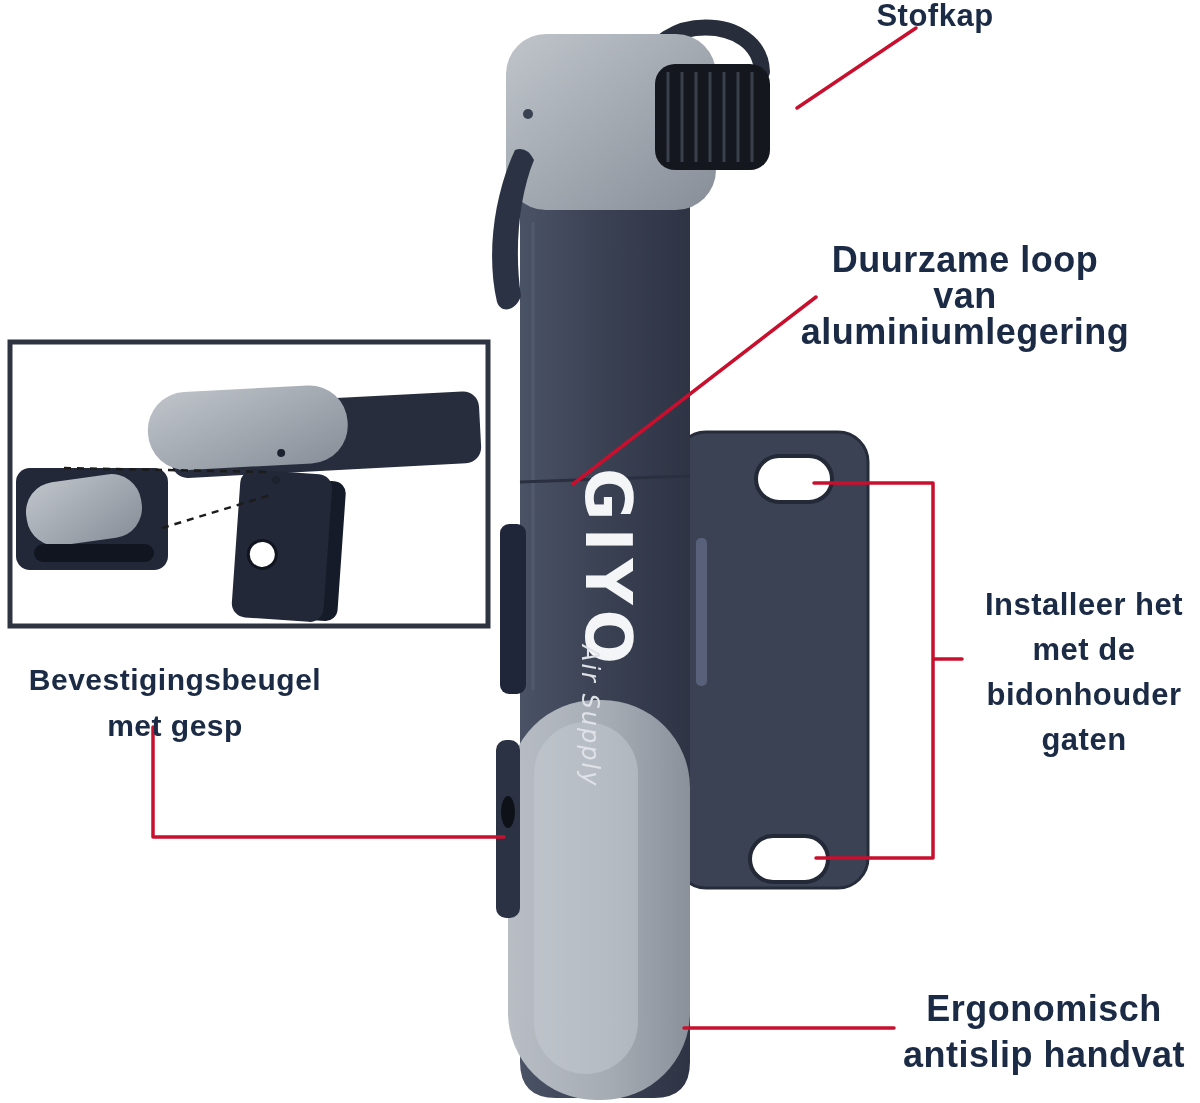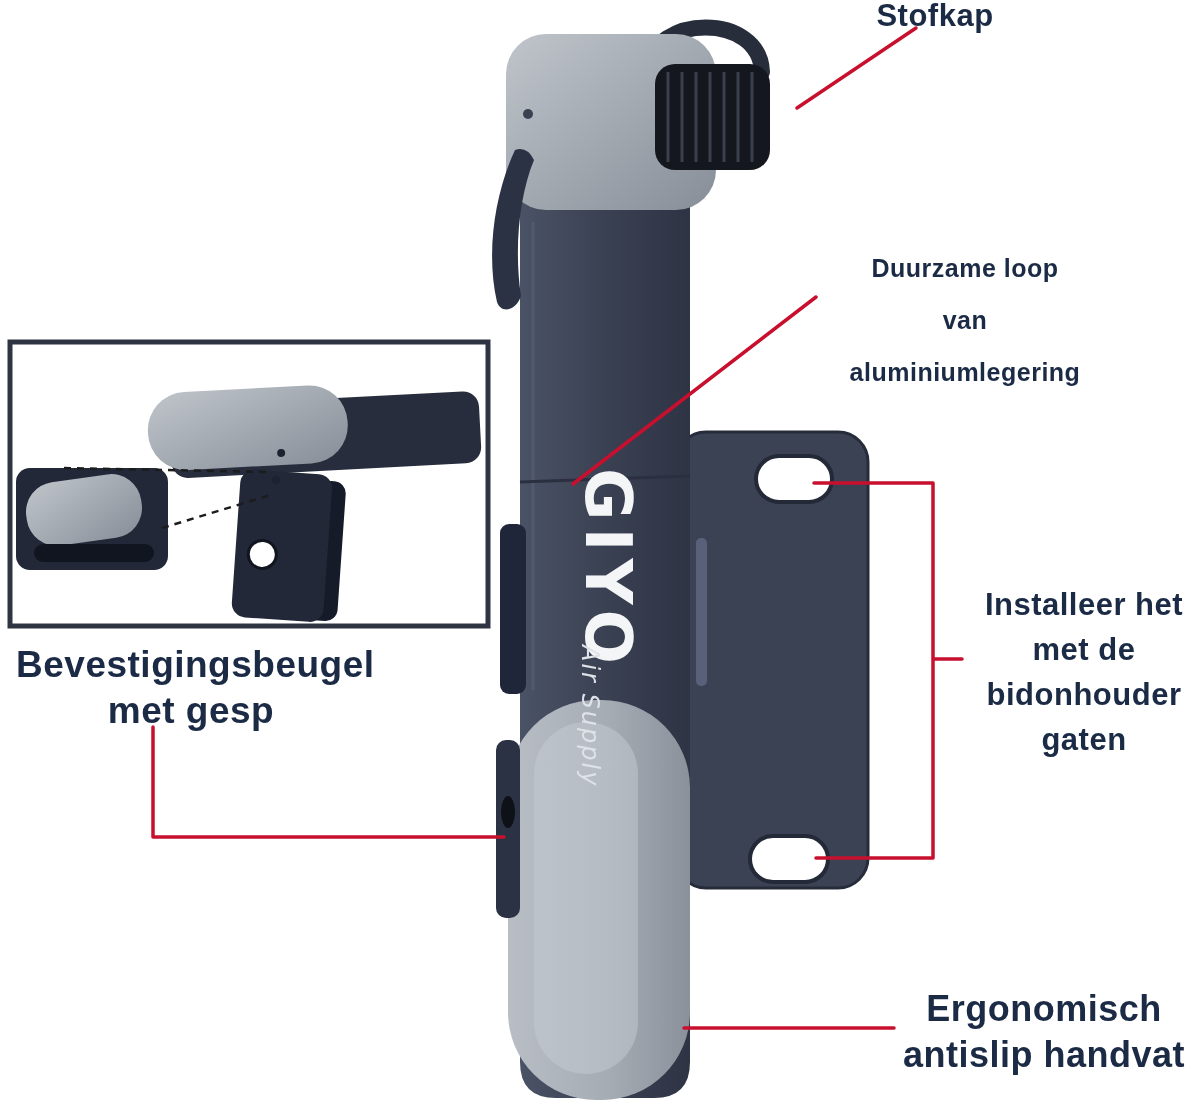--- a/index.html
+++ b/index.html
@@ -2,23 +2,23 @@
 <html><head>
 <meta charset="utf-8">
 <style>
   html,body{margin:0;padding:0;background:#ffffff;}
   .stage{position:relative;width:1200px;height:1103px;background:#ffffff;overflow:hidden;
          font-family:"Liberation Sans",sans-serif;}
   .stage svg{position:absolute;left:0;top:0;}
   .label{position:absolute;font-weight:700;color:#1c2b45;text-align:center;
          white-space:pre-line;letter-spacing:.5px;}
   .label-stofkap{left:855px;top:-2px;width:160px;font-size:31px;line-height:36px;}
-  .label-duurzame{left:800px;top:242px;width:330px;font-size:25px;line-height:52px;}
+  .label-duurzame{left:800px;top:242px;width:330px;font-size:36px;line-height:36px;}
   .label-installeer{left:958px;top:582px;width:252px;font-size:31px;line-height:45px;}
-  .label-bevestig{left:0px;top:642px;width:350px;font-size:37px;line-height:46px;margin-left:16px;}
+  .label-bevestig{left:0px;top:657px;width:350px;font-size:30px;line-height:46px;}
   .label-ergo{left:888px;top:986px;width:312px;font-size:36px;line-height:46px;}
 </style>
 </head>
 <body>
 
 <div class="stage">
 
 <svg width="1200" height="1103" viewBox="0 0 1200 1103" xmlns="http://www.w3.org/2000/svg">
   <defs>
     <linearGradient id="gBody" x1="0" y1="0" x2="1" y2="0">

